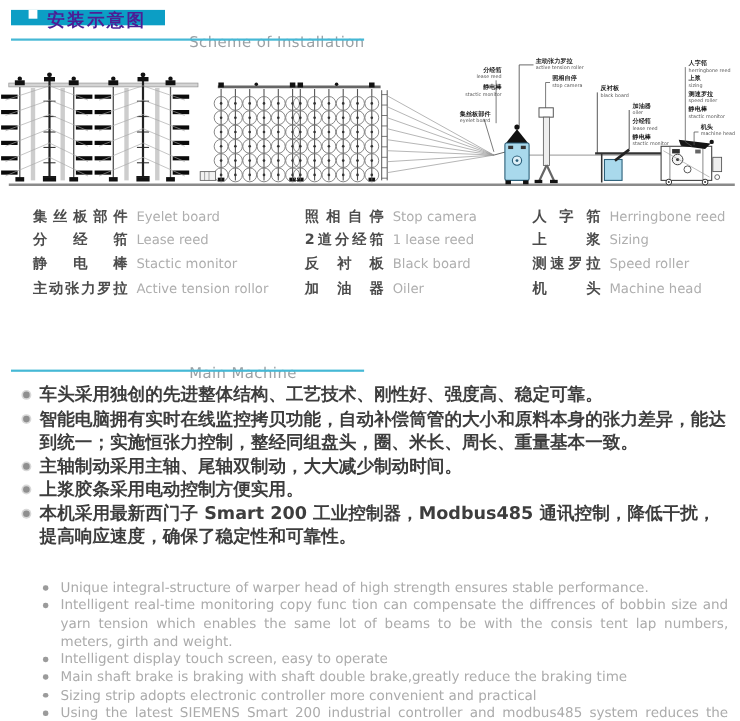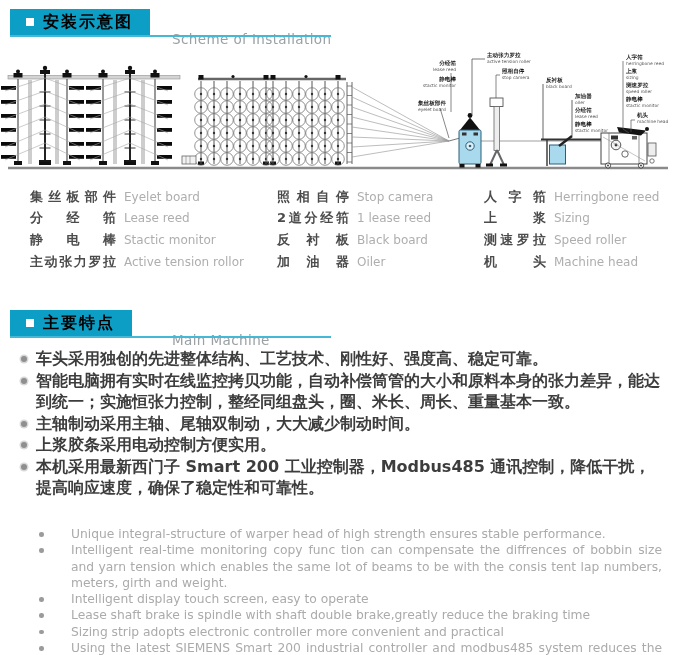--- a/index.html
+++ b/index.html
@@ -3,22 +3,22 @@
 <meta charset="utf-8">
 <style>
   :root{ --accent:#0c9ec5; --line:#45b8d5; }
   *{margin:0;padding:0;box-sizing:border-box;}
   html,body{background:#fff;}
   body{width:673px;height:655px;position:relative;overflow:hidden;
        font-family:"DejaVu Sans","Liberation Sans",sans-serif;}
 
   
   .sec-header{position:absolute;left:10px;width:655px;height:28px;}
-  .sec-badge{position:absolute;left:0;top:0;height:26px;background:var(--accent);
-             color:#000000;display:flex;align-items:center;padding:0 17px 0 16px;}
+  .sec-badge{position:absolute;left:0;top:0;height:14px;background:var(--accent);
+             color:#4c1d95;display:flex;align-items:flex-start;padding:0 17px 0 16px;}
   .sq{width:8px;height:8px;background:#fff;margin-right:9px;flex:0 0 auto;}
   .sec-cn{font-size:16px;font-weight:700;letter-spacing:2px;white-space:nowrap;}
   .sec-en{position:absolute;left:162px;top:22px;font-size:13.5px;color:#9aa0a4;
           letter-spacing:.4px;white-space:nowrap;}
   .sec-line{position:absolute;left:0;top:26px;width:321px;height:2px;background:var(--line);}
 
   
   #diagram{position:absolute;left:0;top:42px;width:673px;height:140px;}
   #diagram text{font-family:"DejaVu Sans","Liberation Sans",sans-serif;}
   .co-cn{font-size:5.6px;font-weight:700;fill:#1c1c1c;}
@@ -32,21 +32,21 @@
        text-align:justify;text-align-last:justify;white-space:nowrap;}
   .gen{font-size:12px;color:#aeaeae;margin-left:8px;white-space:nowrap;}
 
   
   .feat-cn{position:absolute;left:0;top:348px;width:668px;list-style:none;}
   .feat-cn li{position:relative;padding-left:36px;padding-right:8px;
               font-size:16px;font-weight:600;color:#3d3d3d;line-height:21.5px;}
   .feat-cn li::before{content:'';position:absolute;left:21px;top:8px;width:6px;height:6px;
               border-radius:50%;background:#8f8f8f;box-shadow:0 0 0 1.5px #d8d8d8;}
   .feat-en{position:absolute;left:0;top:526px;width:668px;list-style:none;}
-  .feat-en li{position:relative;padding-left:71px;padding-right:6px;text-align:justify;
+  .feat-en li{position:relative;padding-left:55px;padding-right:6px;text-align:justify;
               font-size:12.3px;color:#ababab;line-height:16.3px;}
   .feat-en li::before{content:'';position:absolute;left:39px;top:6px;width:4.5px;height:4.5px;
               border-radius:50%;background:#9b9b9b;}
 </style>
 </head>
 <body>
 
 <div class="sec-header" style="top:9px">
   <div class="sec-badge">
     <span class="sq"></span>
@@ -508,36 +508,32 @@
       <span class="gen">Speed roller</span>
       </div>
     <div class="grow">
       <span class="gcn" style="width:62px">机头</span>
       <span class="gen">Machine head</span>
       </div>
   </div>
 </div>
 
 <div class="sec-header" style="top:310px">
-  <div class="sec-badge">
-    <span class="sq"></span>
-    <span class="sec-cn">主要特点</span>
-  </div>
   <span class="sec-en">Main Machine</span>
   <div class="sec-line"></div>
 </div>
 
 <ul class="feat-cn">
   <li>车头采用独创的先进整体结构、工艺技术、刚性好、强度高、稳定可靠。</li>
   <li>智能电脑拥有实时在线监控拷贝功能，自动补偿筒管的大小和原料本身的张力差异，能达到统一；实施恒张力控制，整经同组盘头，圈、米长、周长、重量基本一致。</li>
   <li>主轴制动采用主轴、尾轴双制动，大大减少制动时间。</li>
   <li>上浆胶条采用电动控制方便实用。</li>
   <li>本机采用最新西门子 Smart 200 工业控制器，Modbus485 通讯控制，降低干扰，提高响应速度，确保了稳定性和可靠性。</li>
 </ul>
 
 <ul class="feat-en">
   <li>Unique integral-structure of warper head of high strength ensures stable performance.</li>
   <li>Intelligent real-time monitoring copy func tion can compensate the diffrences of bobbin size and yarn tension which enables the same lot of beams to be with the consis tent lap numbers, meters, girth and weight.</li>
   <li>Intelligent display touch screen, easy to operate</li>
-  <li>Lease shaft brake is spindle with shaft double brake,greatly reduce the braking time</li>
+  <li>Main shaft brake is braking with shaft double brake,greatly reduce the braking time</li>
   <li>Sizing strip adopts electronic controller more convenient and practical</li>
   <li>Using the latest SIEMENS Smart 200 industrial controller and modbus485 system reduces the interference and ensures rapid response, stablity and reliablity of machine.</li>
 </ul>
 
 </body></html>

